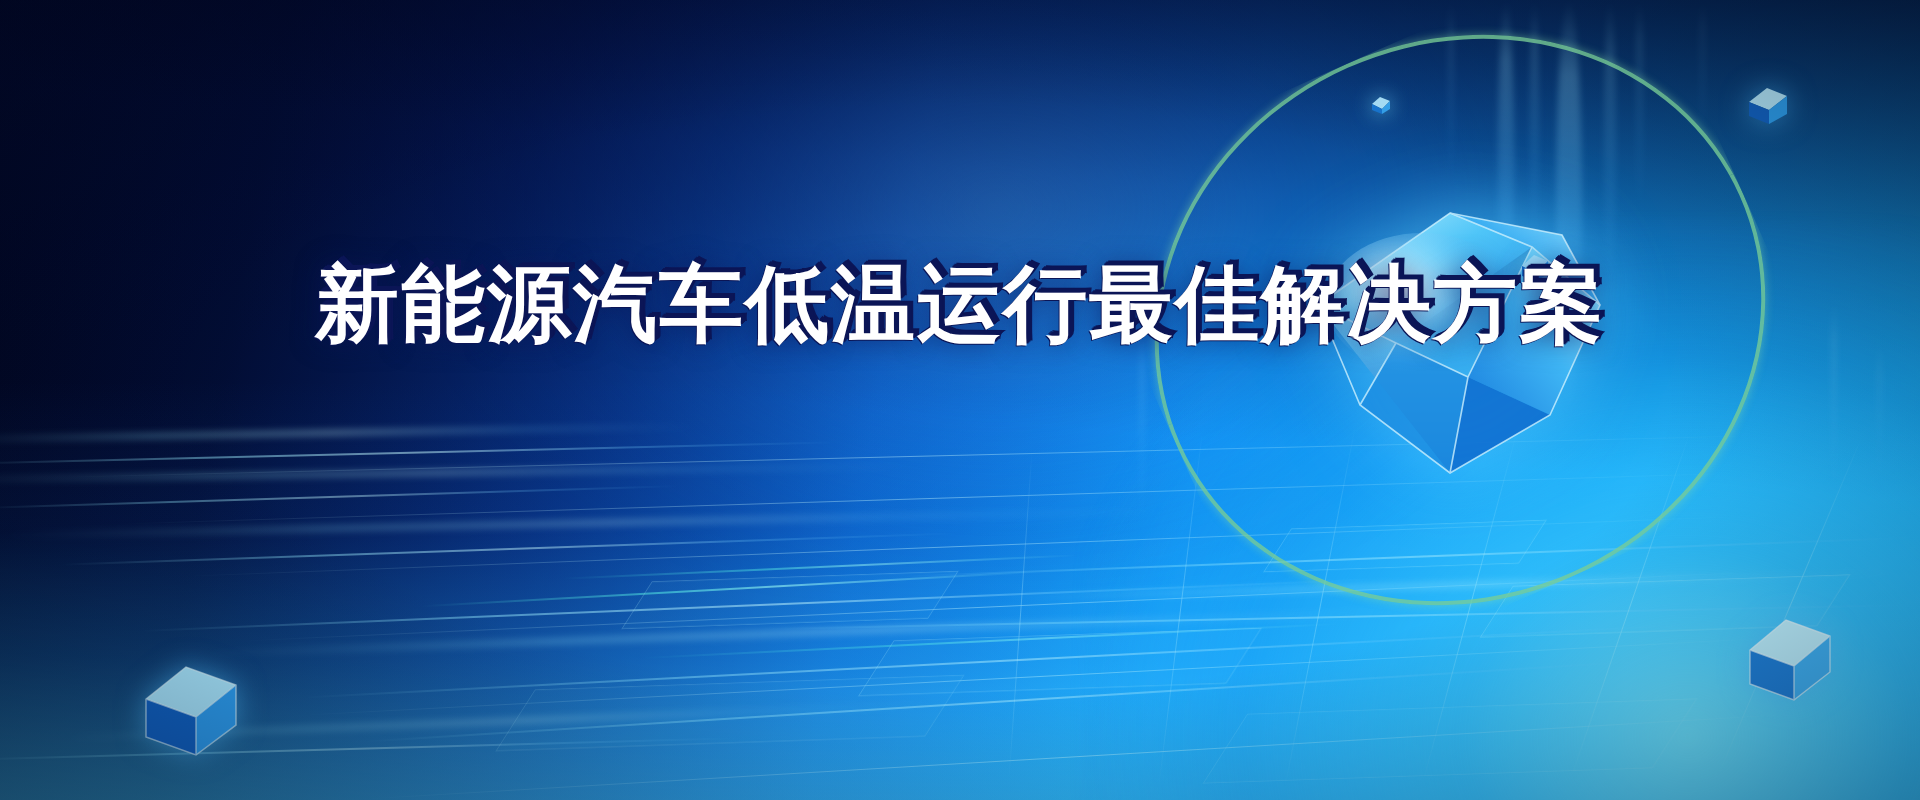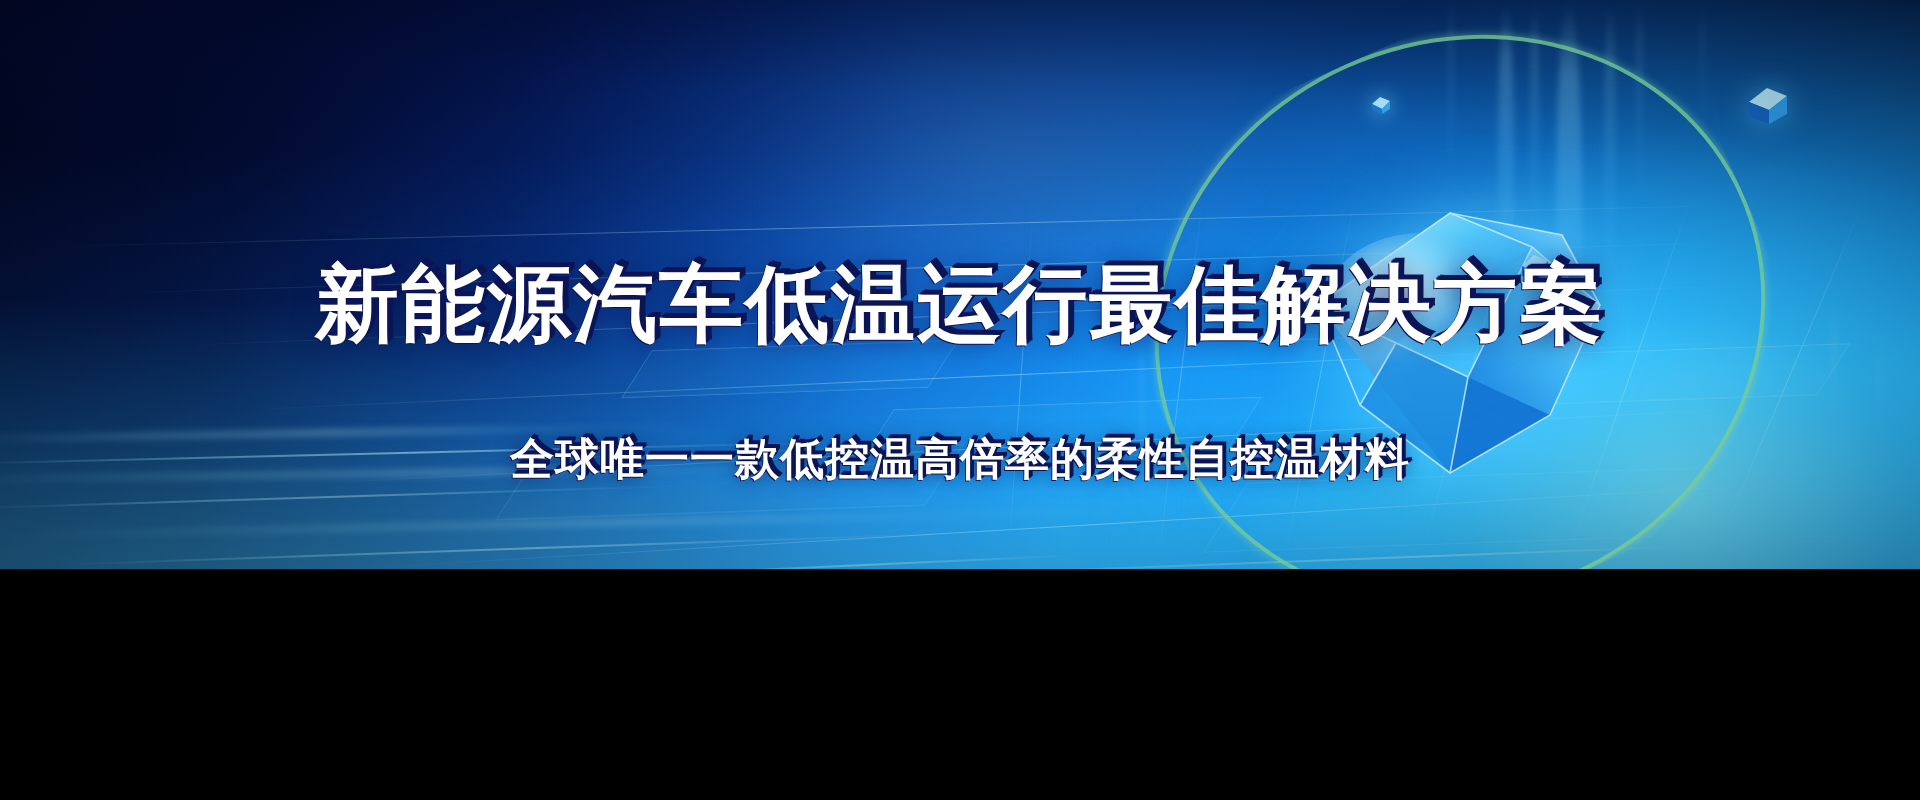--- a/index.html
+++ b/index.html
@@ -1,21 +1,21 @@
 <!DOCTYPE html>
 <html><head>
 <meta charset="utf-8">
 <title>Banner</title>
 <style>
   html,body{margin:0;padding:0;background:#000;}
   *{box-sizing:border-box;}
 
   .banner{
     position:relative;
-    width:1920px;height:569px;
+    width:1920px;height:800px;
     overflow:hidden;
     font-family:"DejaVu Sans","Liberation Sans",sans-serif;
     background:#03103f;
   }
 
   
   .bg-base{
     position:absolute;inset:0;
     background:
       radial-gradient(120% 150% at 88% 88%, #38c6fb 0%, #16a2f2 12%, #0b76e4 30%, #0a46b4 52%, #051f72 74%, #020c36 100%),
@@ -292,18 +292,15 @@
     <g stroke="#eafcff" stroke-width="1.4" opacity=".65" fill="none">
       <path d="M8,40 L44,10 L88,26 L88,62 L52,90 L8,74 Z"></path>
       <path d="M52,56 L8,40 M52,56 L88,26 M52,56 L52,90"></path>
     </g>
   </svg>
 
   <div class="headline">
     <span class="title">新能源汽车低温运行最佳解决方案</span>
   </div>
 
-  <div class="subline">
-    <span class="subtitle">全球唯一一款低控温高倍率的柔性自控温材料</span>
-  </div>
 
   <div class="vig"></div>
 </div>
 
 </body></html>

